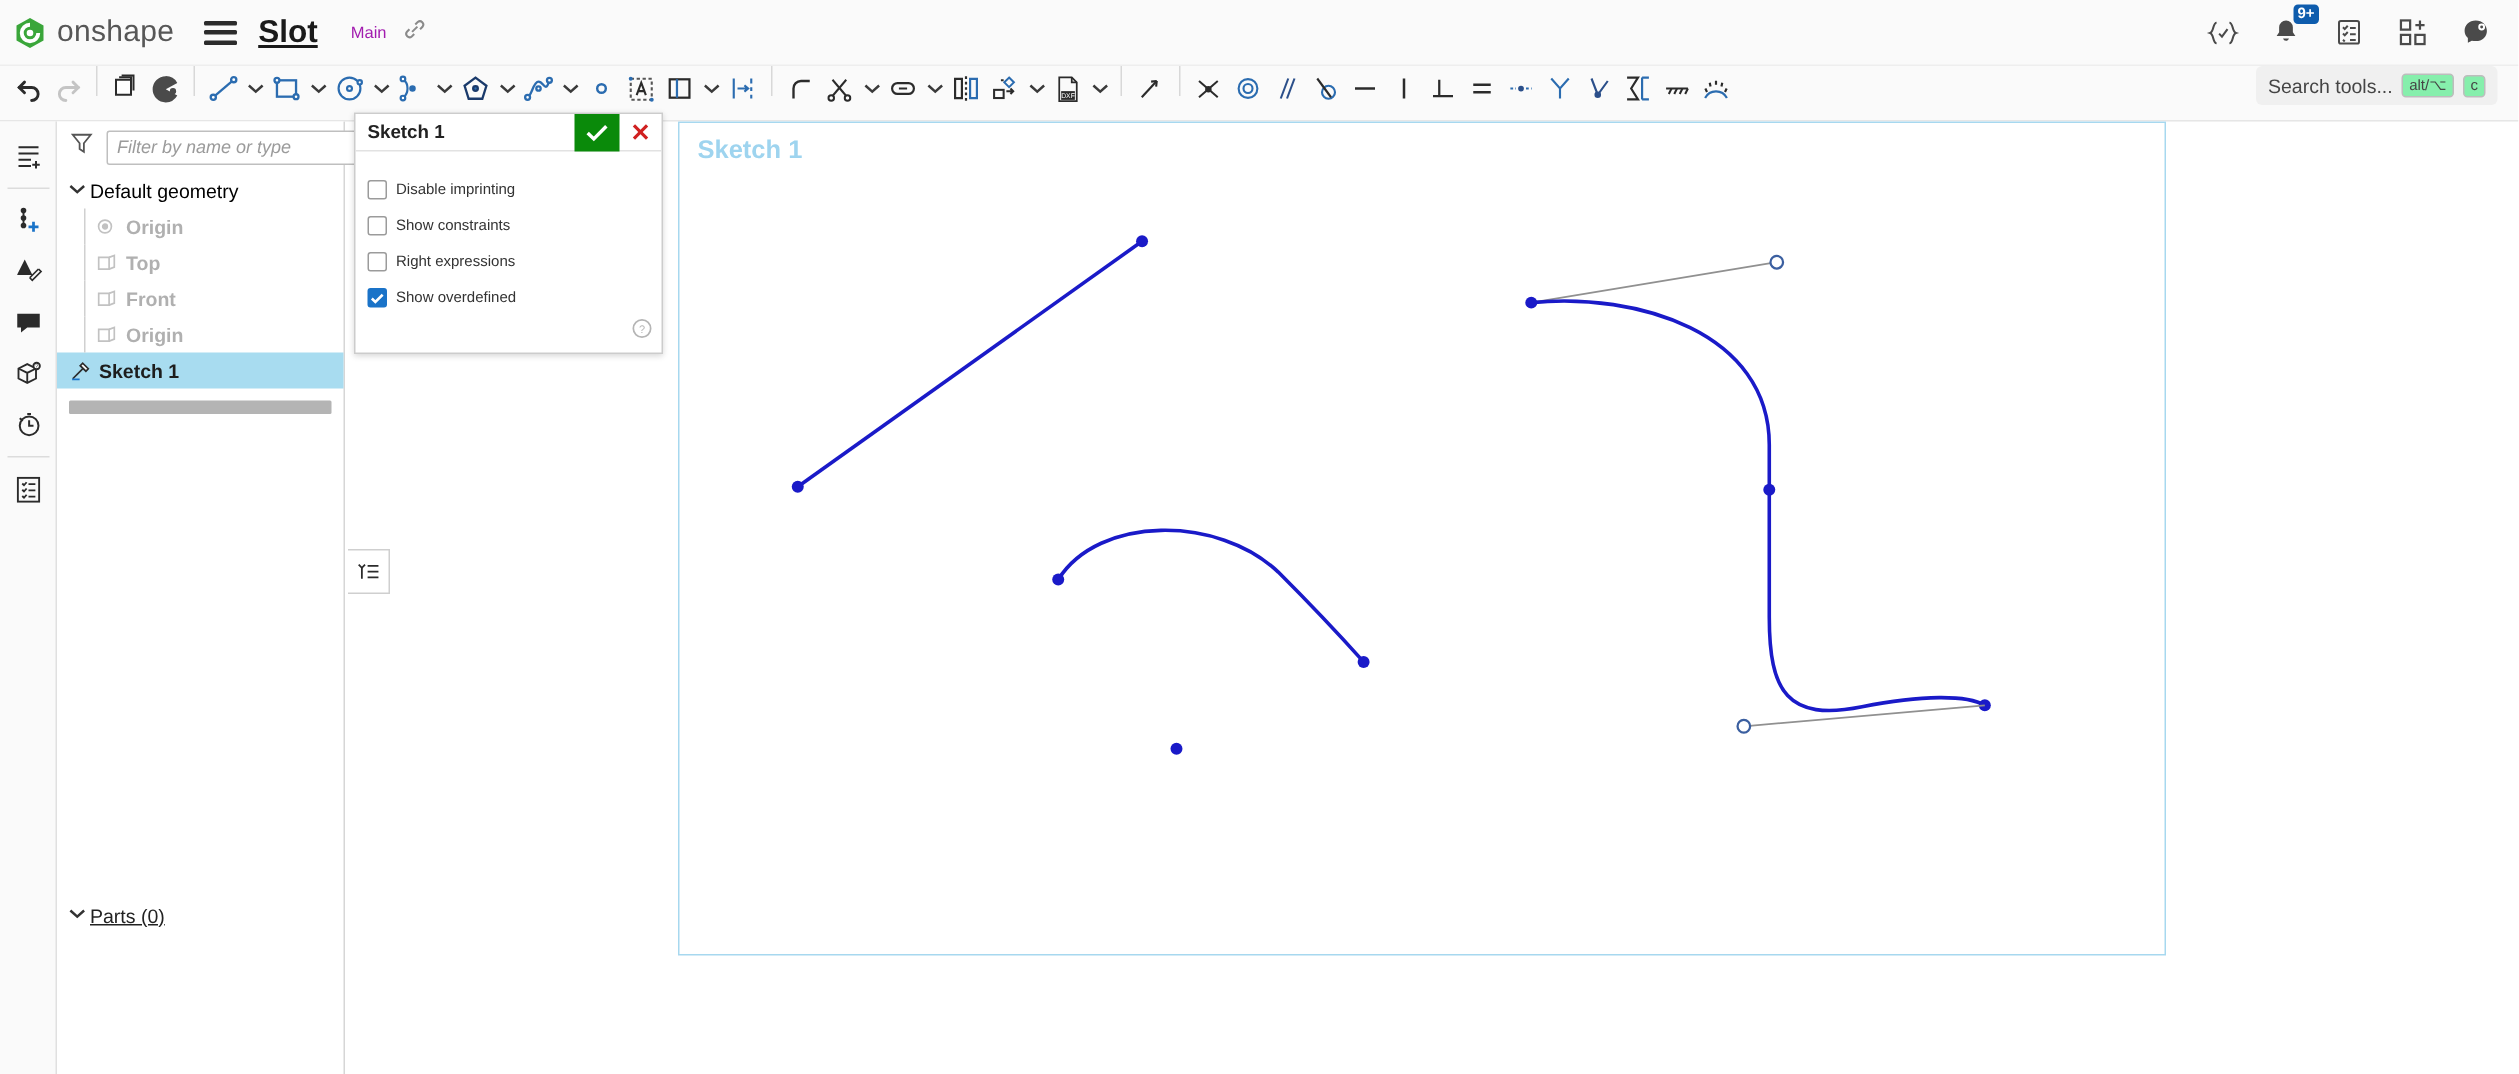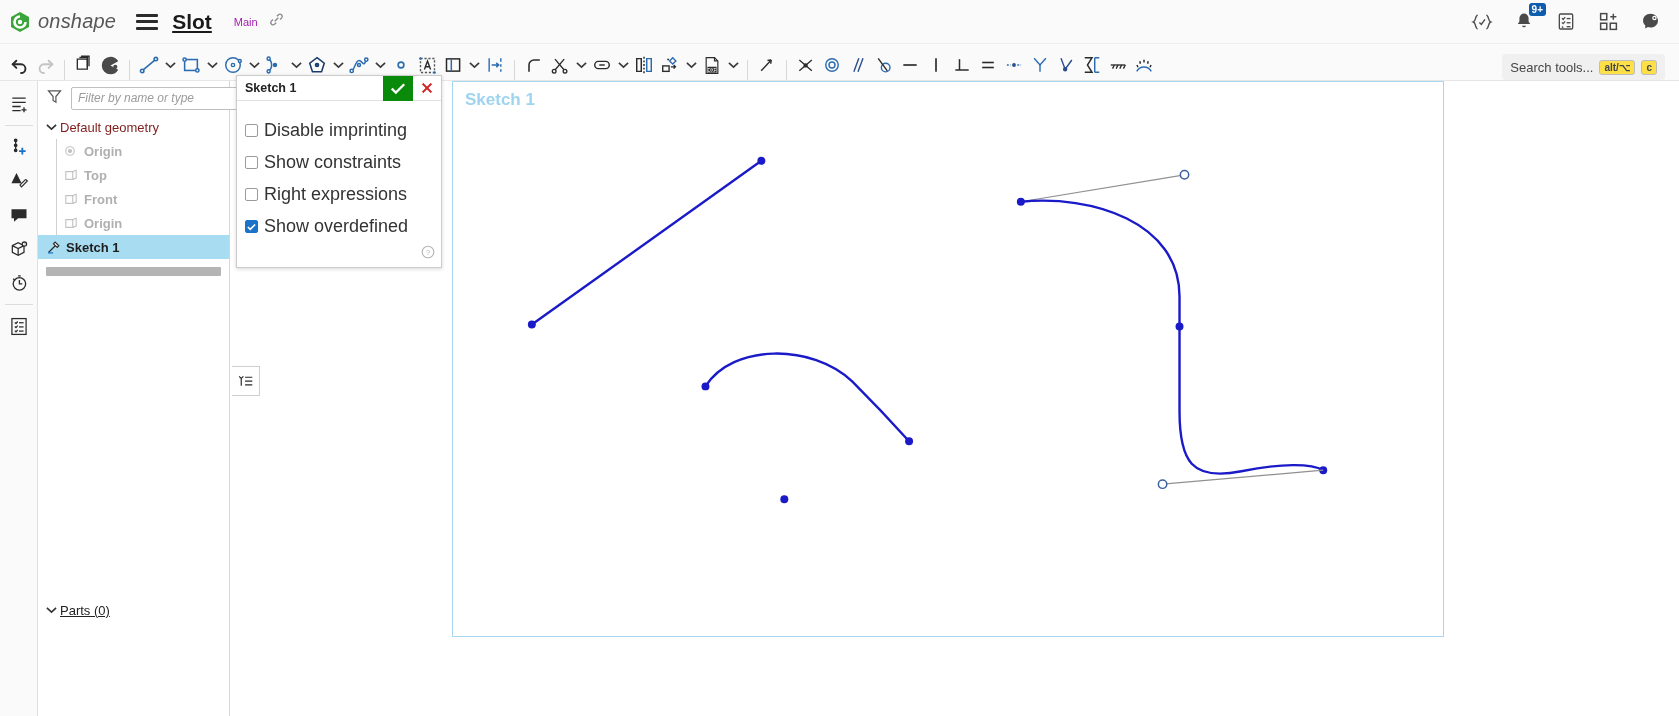--- a/index.html
+++ b/index.html
@@ -10,21 +10,21 @@
     overflow: hidden;
   }
   .app { position: relative; width: 1679px; height: 716px; }
 
   
   .topbar {
     position: absolute; left: 0; top: 0; width: 1679px; height: 44px;
     background: #fafafa; display: flex; align-items: center;
     border-bottom: 1px solid #eeeeee;
   }
-  .brand { display: flex; align-items: center; margin-left: 8px; font-style: italic; }
+  .brand { display: flex; align-items: center; margin-left: 8px; }
   .logo-mark { width: 24px; height: 24px; }
   .brand-name {
     font-size: 20px; color: #575757; margin-left: 6px; letter-spacing: .2px;
   }
   .hamburger { margin-left: 20px; width: 22px; height: 16px;
     display: flex; flex-direction: column; justify-content: space-between; cursor: pointer; }
   .hamburger i { display: block; height: 3px; background: #2b2b2b; border-radius: 1px; }
   .doc-title { font-size: 21px; font-weight: bold; color: #1a1a1a; margin-left: 14px; text-decoration: underline; }
   .branch-name { font-size: 11px; color: #a21caf; margin-left: 22px; }
   .link-icon { margin-left: 10px; color: #8a8a8a; }
@@ -33,35 +33,35 @@
     display: flex; align-items: center; justify-content: center; cursor: pointer; }
   .badge {
     position: absolute; top: -6px; right: -9px; background: #0e5cad; color: #fff;
     font-size: 10px; font-weight: bold; border-radius: 3px; padding: 1px 3px; line-height: 11px;
   }
 
   
   .toolbar {
     position: absolute; left: 0; top: 44px; width: 1679px; height: 37px;
     background: #fafafa; border-bottom: 1px solid #e6e6e6;
-    display: flex; align-items: flex-end; padding-left: 6px;
+    display: flex; align-items: flex-start; padding-left: 6px;
   }
   .tool { width: 26px; height: 30px; display: flex; align-items: center;
     justify-content: center; cursor: pointer; color: #2b2b2b; flex: 0 0 auto; }
   .tool.disabled { color: #c4c4c4; }
   .chev { width: 16px; height: 30px; display: flex; align-items: center;
     justify-content: center; cursor: pointer; color: #3a3a3a; font-size: 9px; flex: 0 0 auto; }
   .tsep { width: 1px; height: 20px; background: #d8d8d8; margin: 0 6px; flex: 0 0 auto; }
   .search-tools {
     margin-left: auto; margin-right: 14px; background: #f0f0f0; border-radius: 4px;
     height: 26px; display: flex; align-items: center; padding: 0 8px; gap: 6px; cursor: pointer;
   }
   .search-tools .st-label { font-size: 13px; color: #454545; }
   .kbd { border: 1px solid #bdbdbd; border-radius: 3px; font-size: 10px;
-    color: #454545; padding: 1px 4px; background: #fde047; font-weight: bold; }
+    color: #454545; padding: 1px 4px; background: #86efac; }
 
   
   .rail {
     position: absolute; left: 0; top: 81px; width: 38px; height: 635px;
     background: #fafafa; border-right: 1px solid #e0e0e0;
     display: flex; flex-direction: column; align-items: center; padding-top: 6px;
   }
   .rail-btn { width: 30px; height: 34px; display: flex; align-items: center;
     justify-content: center; cursor: pointer; color: #2b2b2b; }
   .rail-sep { width: 28px; height: 1px; background: #dcdcdc; margin: 4px 0; }
@@ -79,21 +79,21 @@
   }
   .filter-input::placeholder { color: #9b9b9b; font-style: italic; }
   .feat-header {
     display: flex; align-items: center; height: 26px; padding: 0 8px;
     font-size: 13px; font-weight: bold; color: #222;
   }
   .feat-header .spacer { flex: 1; }
   .fh-icon { width: 22px; height: 20px; display: flex; align-items: center;
     justify-content: center; cursor: pointer; color: #2b2b2b; }
   .tree-group { display: flex; align-items: center; height: 24px; padding-left: 8px;
-    font-size: 13px; color: #7f1d1d; cursor: pointer; }
+    font-size: 13px; color: #000000; cursor: pointer; }
   .tree-group .caret { width: 14px; color: #333; font-size: 10px; }
   .tree-item {
     display: flex; align-items: center; height: 24px; padding-left: 26px;
     font-size: 13px; color: #b0b0b0; cursor: pointer; position: relative; font-weight: bold;
   }
   .tree-item .ti-icon { width: 20px; display: flex; align-items: center; color: #c2c2c2; }
   .tree-rule { position: absolute; left: 18px; top: 0; bottom: 0; width: 1px; background: #d0d0d0; }
   .tree-sel {
     display: flex; align-items: center; height: 24px; padding-left: 8px;
     background: #a8dcf0; font-size: 13px; font-weight: bold; color: #1d1d1d; cursor: pointer;
@@ -131,21 +131,21 @@
   .field-clear { position: absolute; right: 5px; top: 16px; font-size: 12px;
     color: #8a8a8a; cursor: pointer; }
   .clock-icon { position: absolute; right: -22px; top: 2px; color: #555; cursor: pointer; }
   .chk-row { display: flex; align-items: center; gap: 6px; margin-top: 11px; cursor: pointer; }
   .chk {
     width: 13px; height: 13px; border: 1px solid #9b9b9b; border-radius: 2px;
     background: #fff; flex: 0 0 auto;
   }
   .chk.on { background: #1a73c8; border-color: #1a73c8; display: flex;
     align-items: center; justify-content: center; }
-  .chk-label { font-size: 18px; color: #333; }
+  .chk-label { font-size: 10px; color: #333; }
   .dlg-help { position: absolute; right: 6px; bottom: 4px; color: #aaa; cursor: pointer; }
 
   
   .viewport {
     position: absolute; left: 452px; top: 81px; width: 992px; height: 556px;
     border: 1px solid #a7d8ef; background: #ffffff;
   }
   .vp-label { position: absolute; left: 12px; top: 8px; font-size: 17px;
     font-weight: bold; color: #9ed4ef; }
   .canvas { position: absolute; inset: 0; }

